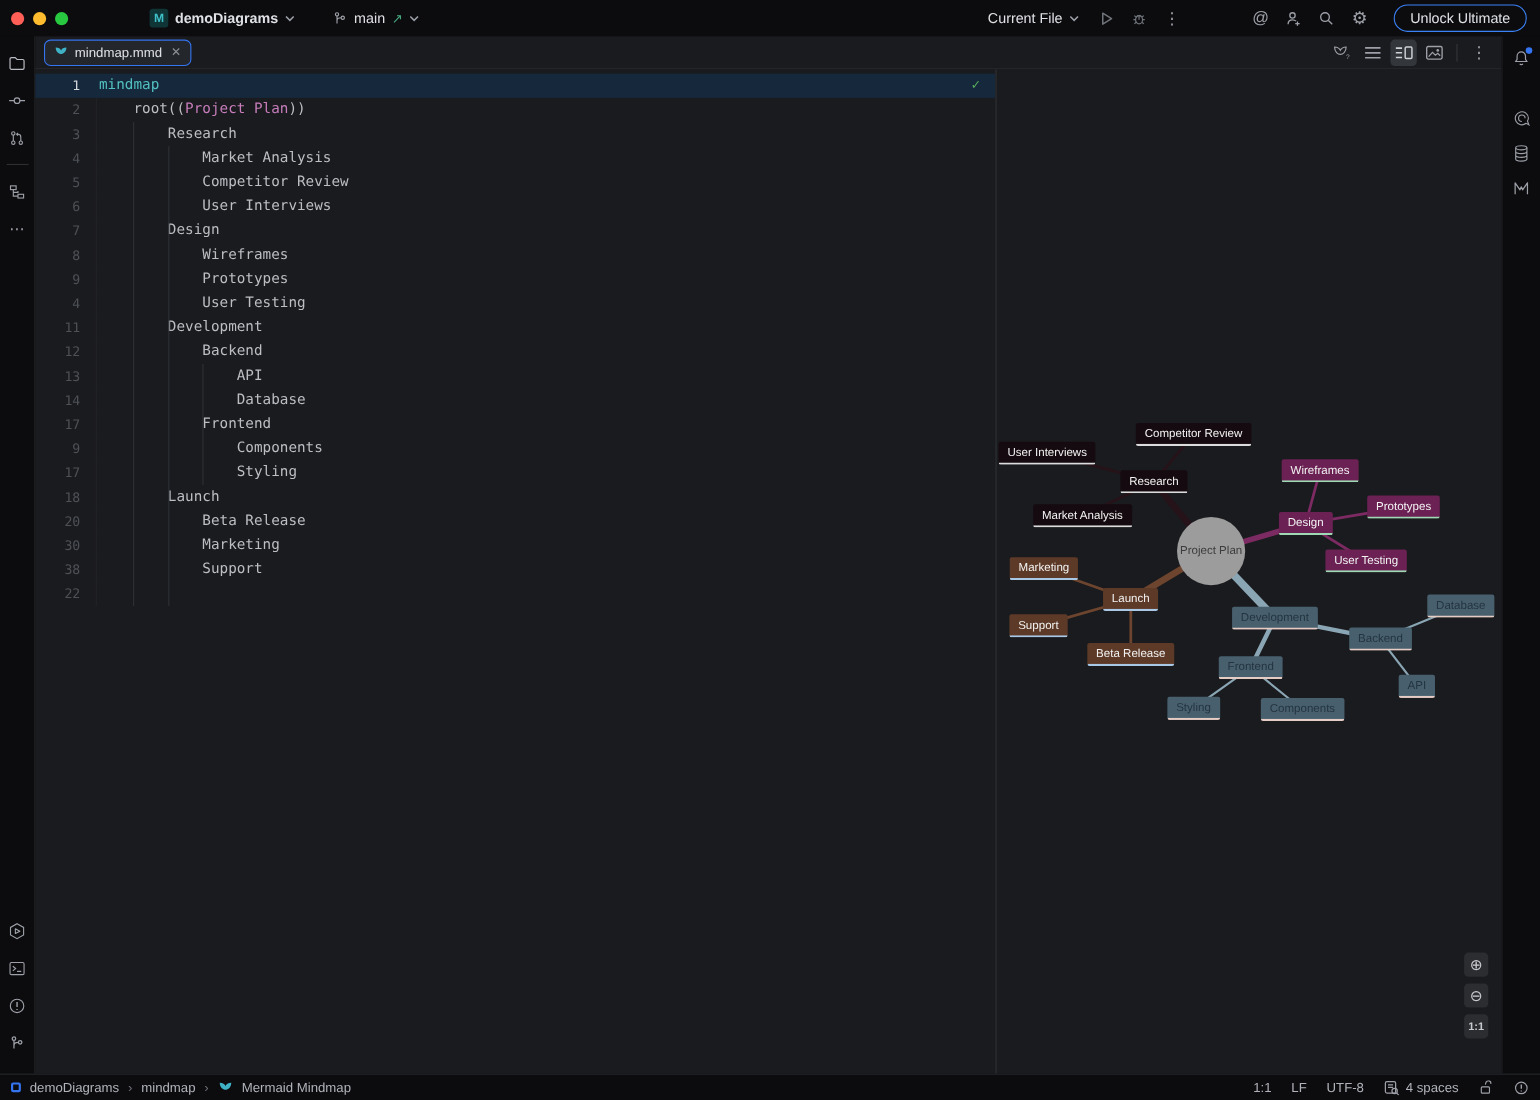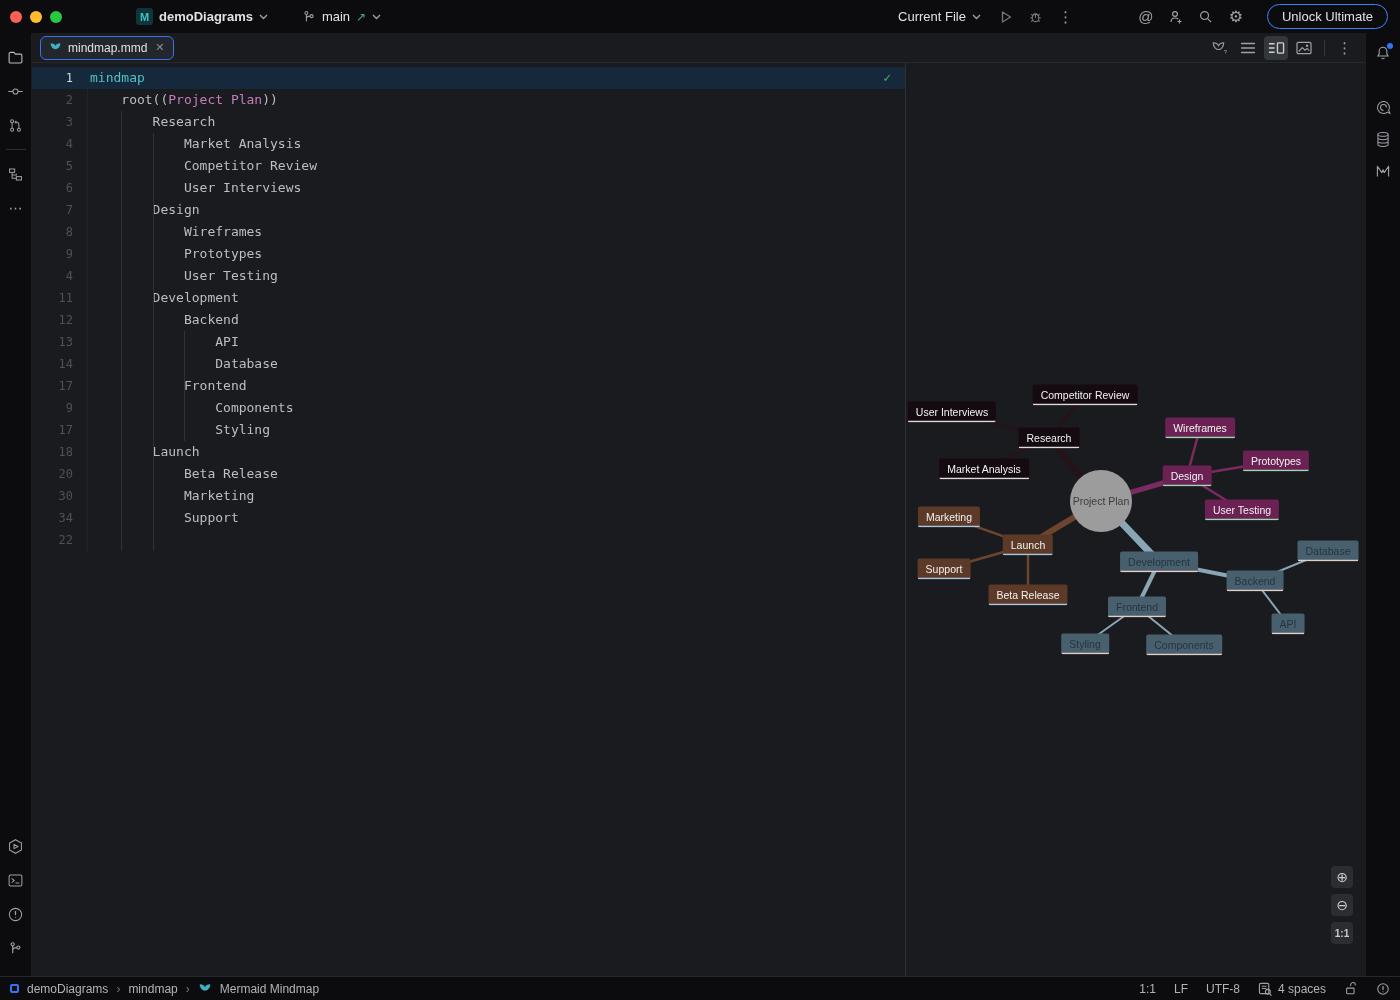--- a/index.html
+++ b/index.html
@@ -328,21 +328,21 @@
               </div>
               <div class="line">
                 <div class="gut">20</div>
                 <pre class="code"><span style="color: rgb(188, 190, 196);">            Beta Release</span></pre>
               </div>
               <div class="line">
                 <div class="gut">30</div>
                 <pre class="code"><span style="color: rgb(188, 190, 196);">            Marketing</span></pre>
               </div>
               <div class="line">
-                <div class="gut">34</div>
+                <div class="gut">38</div>
                 <pre class="code"><span style="color: rgb(188, 190, 196);">            Support</span></pre>
               </div>
               <div class="line">
                 <div class="gut">22</div>
                 <pre class="code"></pre>
               </div>
             </div>
         <div class="guide" style="left: 89.32px; top: 48px; height: 440px;"></div>
             <div class="guide" style="left: 120.64px; top: 70px; height: 418px;"></div>
             <div class="guide" style="left: 151.96px; top: 268px; height: 110px;"></div>

